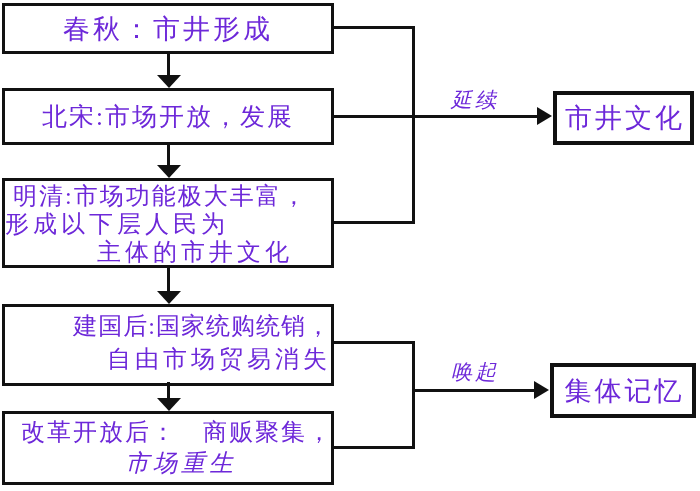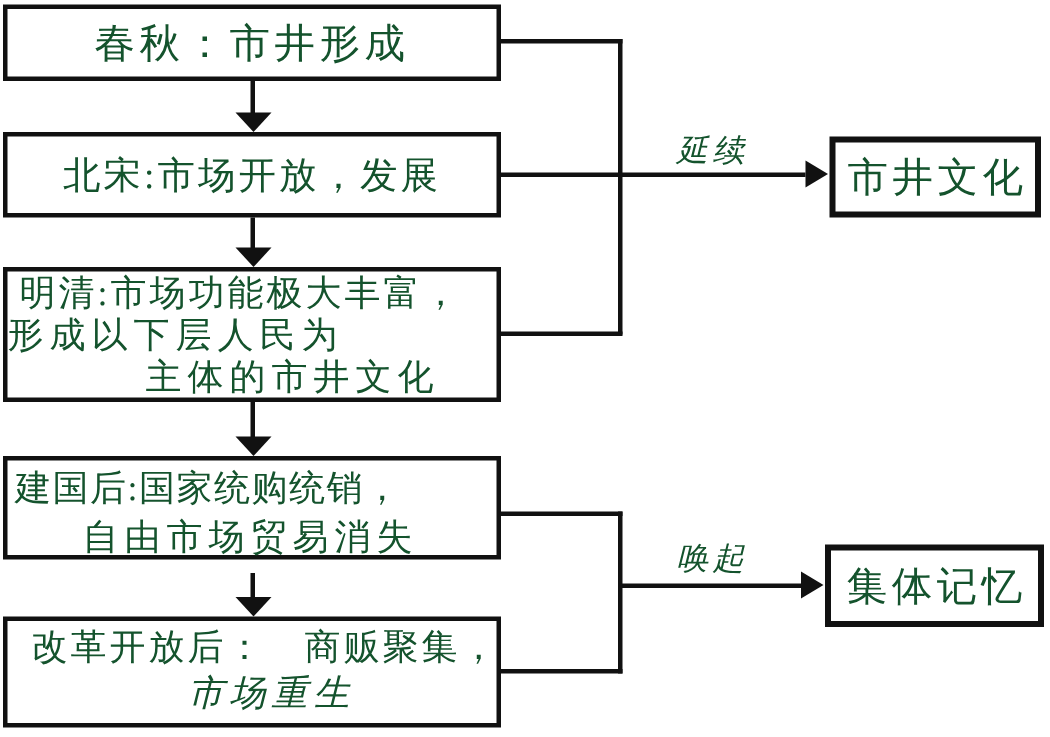--- a/index.html
+++ b/index.html
@@ -1,18 +1,18 @@
 <!DOCTYPE html>
 <html><head>
 <meta charset="utf-8">
 <style>
   html,body{margin:0;padding:0;background:#fff;}
   #canvas{
     position:relative;width:700px;height:491px;background:#ffffff;
-    font-family:"Liberation Serif","DejaVu Serif",serif;color:#14532d;
+    font-family:"Liberation Serif","DejaVu Serif",serif;color:#6d28d9;
     overflow:hidden;
   }
   .box{
     position:absolute;box-sizing:border-box;border:3px solid #111;background:#fff;
   }
   .rbox{
     position:absolute;box-sizing:border-box;border:4px solid #111;background:#fff;
     display:flex;align-items:center;justify-content:center;
     font-size:27px;letter-spacing:3px;text-indent:3px;
   }
@@ -48,21 +48,21 @@
   <div class="box center-text" style="left:2px;top:88px;width:332px;height:57px;font-size:25px;letter-spacing:2px;">
     <span>北宋:市场开放，发展</span>
   </div>
 
   <div class="box" style="left:2px;top:178px;width:332px;height:90px;font-size:24px;line-height:28px;padding-top:1px;">
     <div class="tline" style="padding-left:8px;letter-spacing:2px;">明清:市场功能极大丰富，</div>
     <div class="tline" style="letter-spacing:4px;">形成以下层人民为</div>
     <div class="tline" style="padding-left:92px;letter-spacing:4px;">主体的市井文化</div>
   </div>
 
-  <div class="box" style="left:2px;top:304px;width:332px;height:69px;font-size:24px;line-height:33px;padding-top:3px;">
+  <div class="box" style="left:2px;top:304px;width:332px;height:82px;font-size:24px;line-height:33px;padding-top:3px;text-align:right;">
     <div class="tline" style="padding-left:5px;letter-spacing:1px;">建国后:国家统购统销，</div>
     <div class="tline" style="padding-left:50px;letter-spacing:4px;">自由市场贸易消失</div>
   </div>
 
   <div class="box" style="left:2px;top:411px;width:332px;height:74px;font-size:24px;line-height:31px;padding-top:3px;">
     <div class="tline" style="padding-left:16px;letter-spacing:2px;">改革开放后：　商贩聚集，</div>
     <div class="tline" style="padding-left:120px;letter-spacing:4px;font-style:italic;">市场重生</div>
   </div>
 
   <div class="vline" style="left:167px;top:54px;width:3px;height:23px;"></div>

